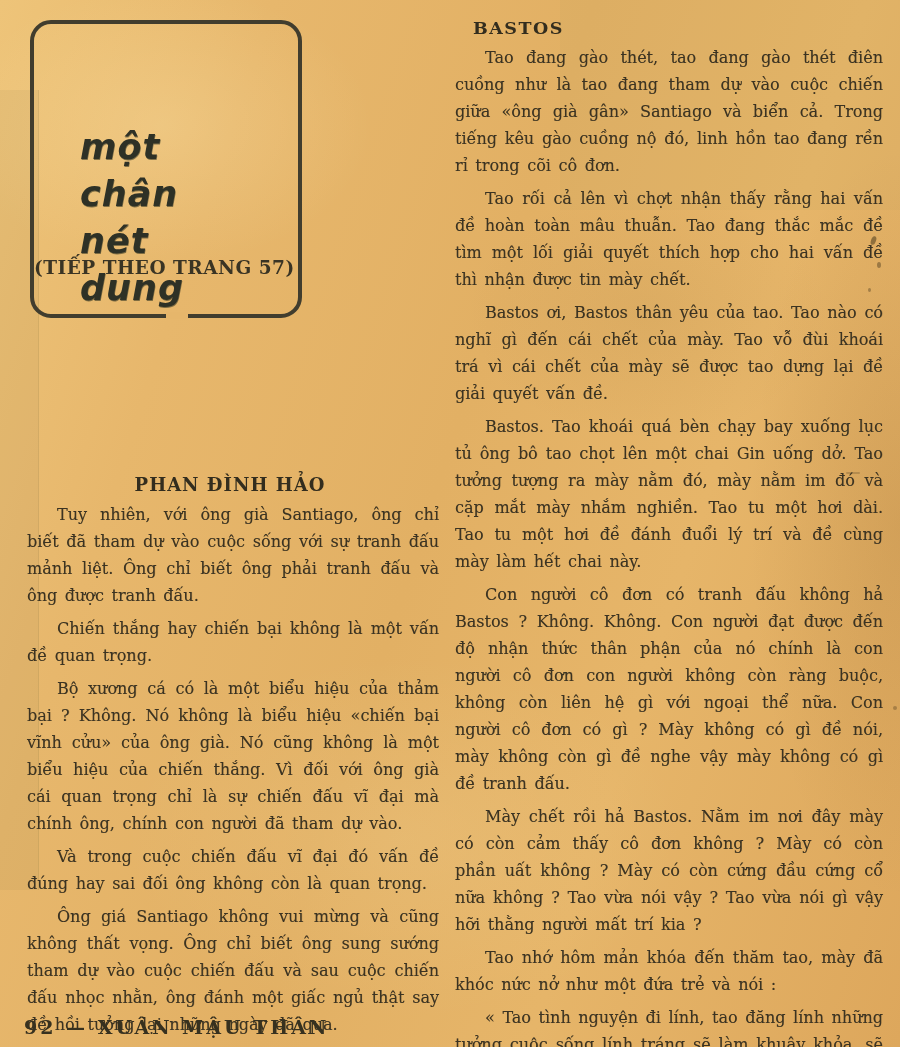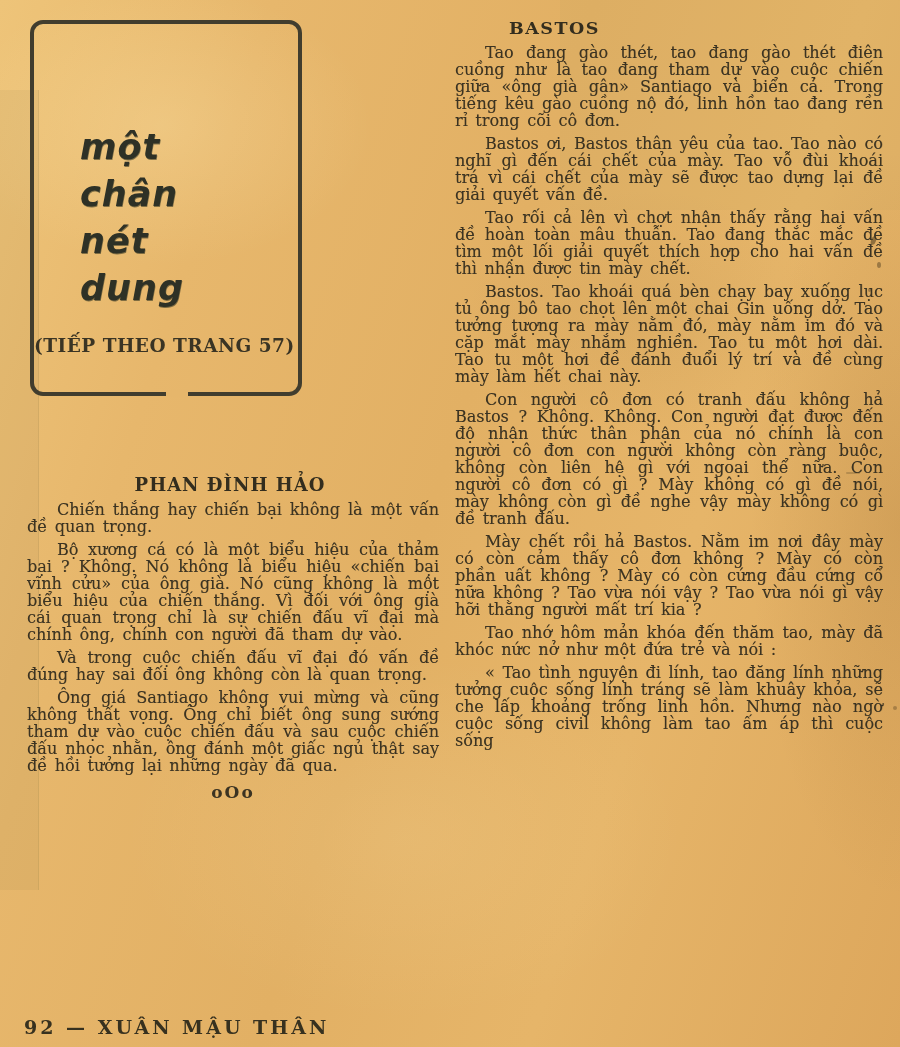--- a/index.html
+++ b/index.html
@@ -22,22 +22,22 @@
   .ghost-b{left:560px;top:0;width:340px;height:210px;background:rgba(150,150,90,0.06);}
   .speck{position:absolute;background:#4a3a1e;border-radius:50%;}
   .sp1{left:871px;top:236px;width:5px;height:9px;opacity:.55;transform:rotate(20deg);}
   .sp2{left:877px;top:262px;width:4px;height:6px;opacity:.45;}
   .sp3{left:868px;top:288px;width:3px;height:4px;opacity:.4;}
   .sp4{left:846px;top:472px;width:14px;height:2px;opacity:.25;border-radius:2px;}
   .sp5{left:893px;top:706px;width:4px;height:4px;opacity:.35;}
 
   
   .titlebox{
-    position:absolute;left:30px;top:20px;width:272px;height:376px;
-    border:4px solid #413d2e;border-radius:13px;
+    position:absolute;left:30px;top:20px;width:272px;height:298px;
+    border:4px solid #413d2e;border-radius:21px;
     box-sizing:border-box;
   }
   .gapcover{position:absolute;left:132px;bottom:-5px;width:22px;height:7px;background:#e6b66b;}
   .title-lines{position:absolute;left:46px;top:100px;}
   .tl{
     font-family:"DejaVu Sans","Liberation Sans",sans-serif;
     font-style:italic;font-weight:bold;
     font-size:35px;line-height:47px;color:#2e3126;
     letter-spacing:1px;
     text-shadow:0.5px 0.5px 0 rgba(40,45,30,0.55);
@@ -45,33 +45,33 @@
   .note{
     position:absolute;left:0;right:0;bottom:36px;text-align:left;
     font-size:18.5px;letter-spacing:0.5px;color:#3a3424;font-weight:700;
     white-space:nowrap;
   }
 
   
   .col{position:absolute;}
   .col p.para{
     margin:0 0 6px 0;
-    font-size:16px;line-height:17px;
+    font-size:16px;line-height:27px;
     text-align:justify;text-indent:30px;
     word-spacing:2.5px;color:#3b3322;
     text-shadow:0.3px 0.3px 0 rgba(60,50,30,0.35);
   }
   .left{left:27px;top:474px;width:412px;}
   .right{left:455px;top:18px;width:428px;}
   .author{
     text-align:center;padding-right:6px;margin-bottom:6px;
     font-weight:bold;font-size:18px;letter-spacing:1px;color:#332d1e;
   }
   .story-heading{
-    margin-left:54px;margin-bottom:6px;
+    margin-left:18px;margin-bottom:6px;
     font-weight:bold;font-size:17.5px;letter-spacing:1.5px;color:#332d1e;
   }
   .divider{
     text-align:center;margin-top:8px;
     font-size:17px;font-weight:bold;letter-spacing:2px;color:#3b3322;
   }
   .footer{
     position:absolute;left:24px;top:1016px;
     font-weight:bold;font-size:19px;letter-spacing:3px;color:#37311f;
   }
@@ -95,32 +95,33 @@
       <div class="tl">chân</div>
       <div class="tl">nét</div>
       <div class="tl">dung</div>
     </div>
     <div class="note">(TIẾP THEO TRANG 57)</div>
     <div class="gapcover"></div>
   </div>
 
   <div class="col left">
     <div class="author">PHAN ĐÌNH HẢO</div>
+    <p class="para">Tuy nhiên, với ông già Santiago, ông chỉ biết đã tham dự vào cuộc sống với sự tranh đấu mảnh liệt. Ông chỉ biết ông phải tranh đấu và ông được tranh đấu.</p>
     <p class="para">Chiến thắng hay chiến bại không là một vấn đề quan trọng.</p>
     <p class="para">Bộ xương cá có là một biểu hiệu của thảm bại ? Không. Nó không là biểu hiệu «chiến bại vĩnh cửu» của ông già. Nó cũng không là một biểu hiệu của chiến thắng. Vì đối với ông già cái quan trọng chỉ là sự chiến đấu vĩ đại mà chính ông, chính con người đã tham dự vào.</p>
     <p class="para">Và trong cuộc chiến đấu vĩ đại đó vấn đề đúng hay sai đối ông không còn là quan trọng.</p>
     <p class="para">Ông giá Santiago không vui mừng và cũng không thất vọng. Ông chỉ biết ông sung sướng tham dự vào cuộc chiến đấu và sau cuộc chiến đấu nhọc nhằn, ông đánh một giấc ngủ thật say đề hồi tưởng lại những ngày đã qua.</p>
     <div class="divider">oOo</div>
   </div>
 
   <div class="col right">
     <div class="story-heading">BASTOS</div>
     <p class="para">Tao đang gào thét, tao đang gào thét điên cuồng như là tao đang tham dự vào cuộc chiến giữa «ông già gân» Santiago và biển cả. Trong tiếng kêu gào cuồng nộ đó, linh hồn tao đang rền rỉ trong cõi cô đơn.</p>
+    <p class="para">Tao rối cả lên vì chợt nhận thấy rằng hai vấn đề hoàn toàn mâu thuẫn. Tao đang thắc mắc đề tìm một lối giải quyết thích hợp cho hai vấn đề thì nhận được tin mày chết.</p>
     <p class="para">Bastos ơi, Bastos thân yêu của tao. Tao nào có nghĩ gì đến cái chết của mày. Tao vỗ đùi khoái trá vì cái chết của mày sẽ được tao dựng lại đề giải quyết vấn đề.</p>
-    <p class="para">Tao rối cả lên vì chợt nhận thấy rằng hai vấn đề hoàn toàn mâu thuẫn. Tao đang thắc mắc đề tìm một lối giải quyết thích hợp cho hai vấn đề thì nhận được tin mày chết.</p>
     <p class="para">Bastos. Tao khoái quá bèn chạy bay xuống lục tủ ông bô tao chọt lên một chai Gin uống dở. Tao tưởng tượng ra mày nằm đó, mày nằm im đó và cặp mắt mày nhắm nghiền. Tao tu một hơi dài. Tao tu một hơi đề đánh đuổi lý trí và đề cùng mày làm hết chai này.</p>
     <p class="para">Con người cô đơn có tranh đấu không hả Bastos ? Không. Không. Con người đạt được đến độ nhận thức thân phận của nó chính là con người cô đơn con người không còn ràng buộc, không còn liên hệ gì với ngoại thể nữa. Con người cô đơn có gì ? Mày không có gì đề nói, mày không còn gì đề nghe vậy mày không có gì đề tranh đấu.</p>
     <p class="para">Mày chết rồi hả Bastos. Nằm im nơi đây mày có còn cảm thấy cô đơn không ? Mày có còn phần uất không ? Mày có còn cứng đầu cứng cổ nữa không ? Tao vừa nói vậy ? Tao vừa nói gì vậy hỡi thằng người mất trí kia ?</p>
     <p class="para">Tao nhớ hôm mản khóa đến thăm tao, mày đã khóc nức nở như một đứa trẻ và nói :</p>
     <p class="para">« Tao tình nguyện đi lính, tao đăng lính những tưởng cuộc sống lính tráng sẽ làm khuây khỏa, sẽ che lấp khoảng trống linh hồn. Nhưng nào ngờ cuộc sống civil không làm tao ấm áp thì cuộc sống</p>
   </div>
 
   <div class="footer">92 — XUÂN MẬU THÂN</div>
 
 </div>

